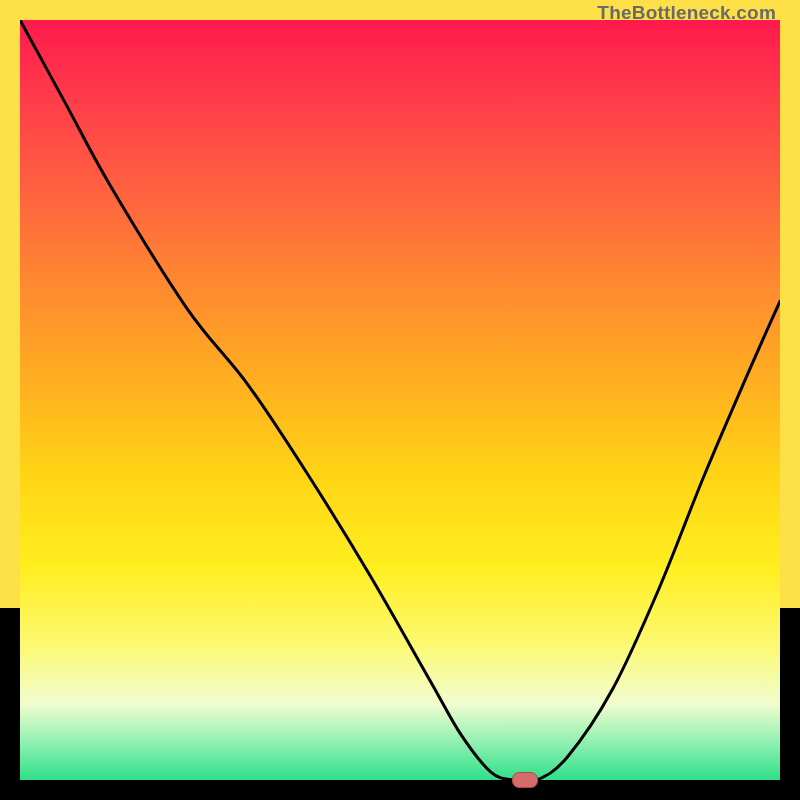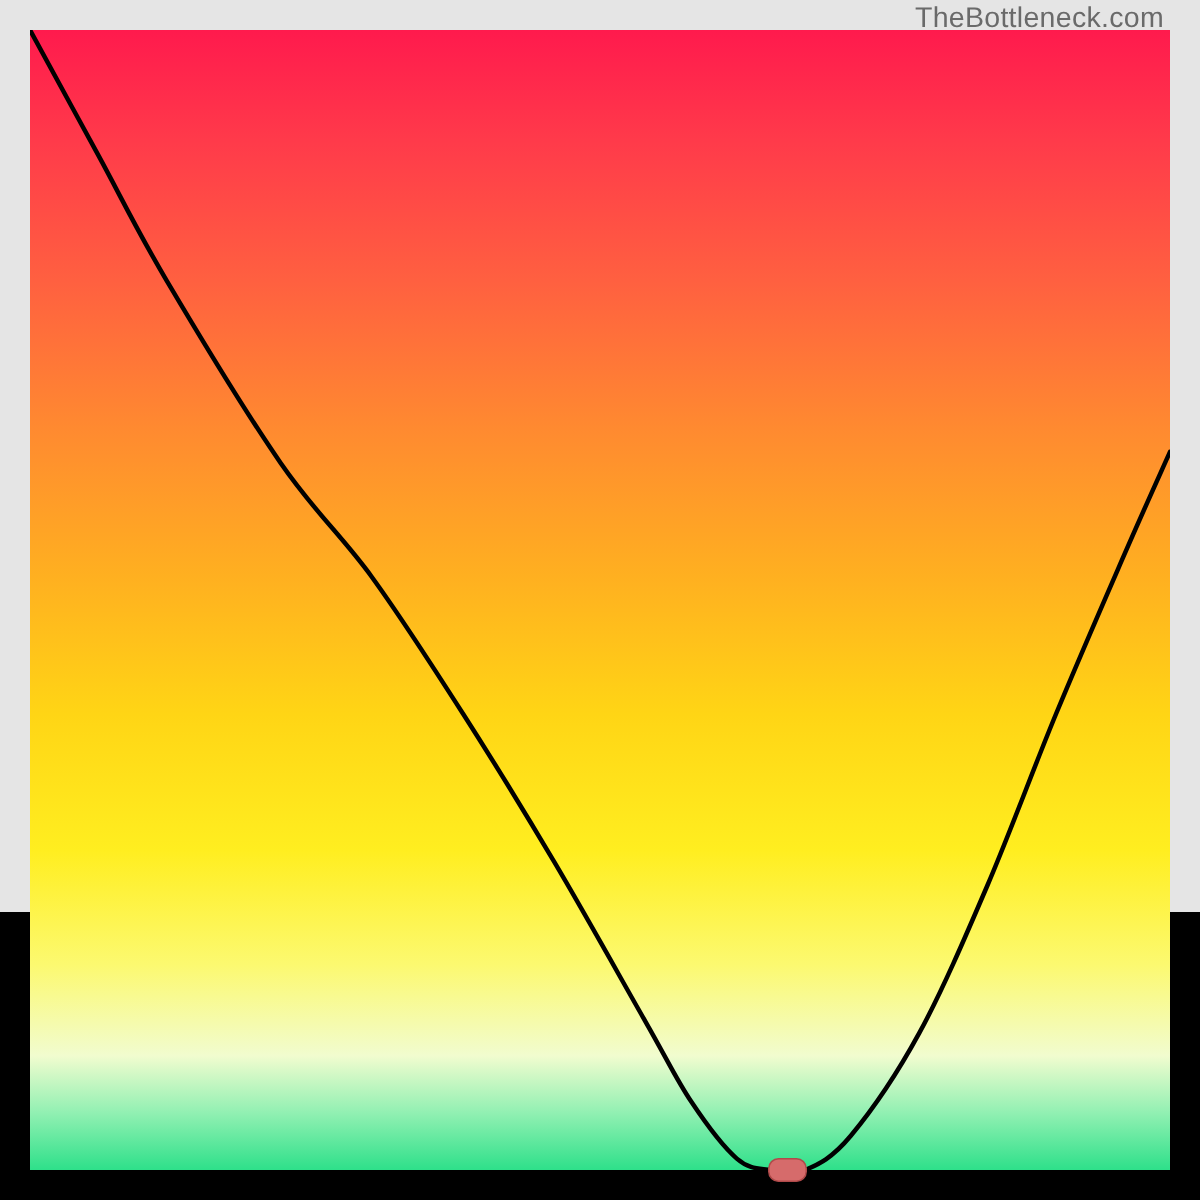--- a/index.html
+++ b/index.html
@@ -7,21 +7,22 @@
     padding: 0;
     width: 800px;
     height: 800px;
     background: #000;
     overflow: hidden;
   }
   .frame {
     position: relative;
     width: 800px;
     height: 608px;
-    background: #e5e5e5;
+    background: #fde047;
+    font-weight: bold;
   }
   .plot-area {
     position: absolute;
     left: 20px;
     top: 20px;
     width: 760px;
     height: 760px;
     background: linear-gradient(
       to bottom,
       #ff1a4d 0%,

